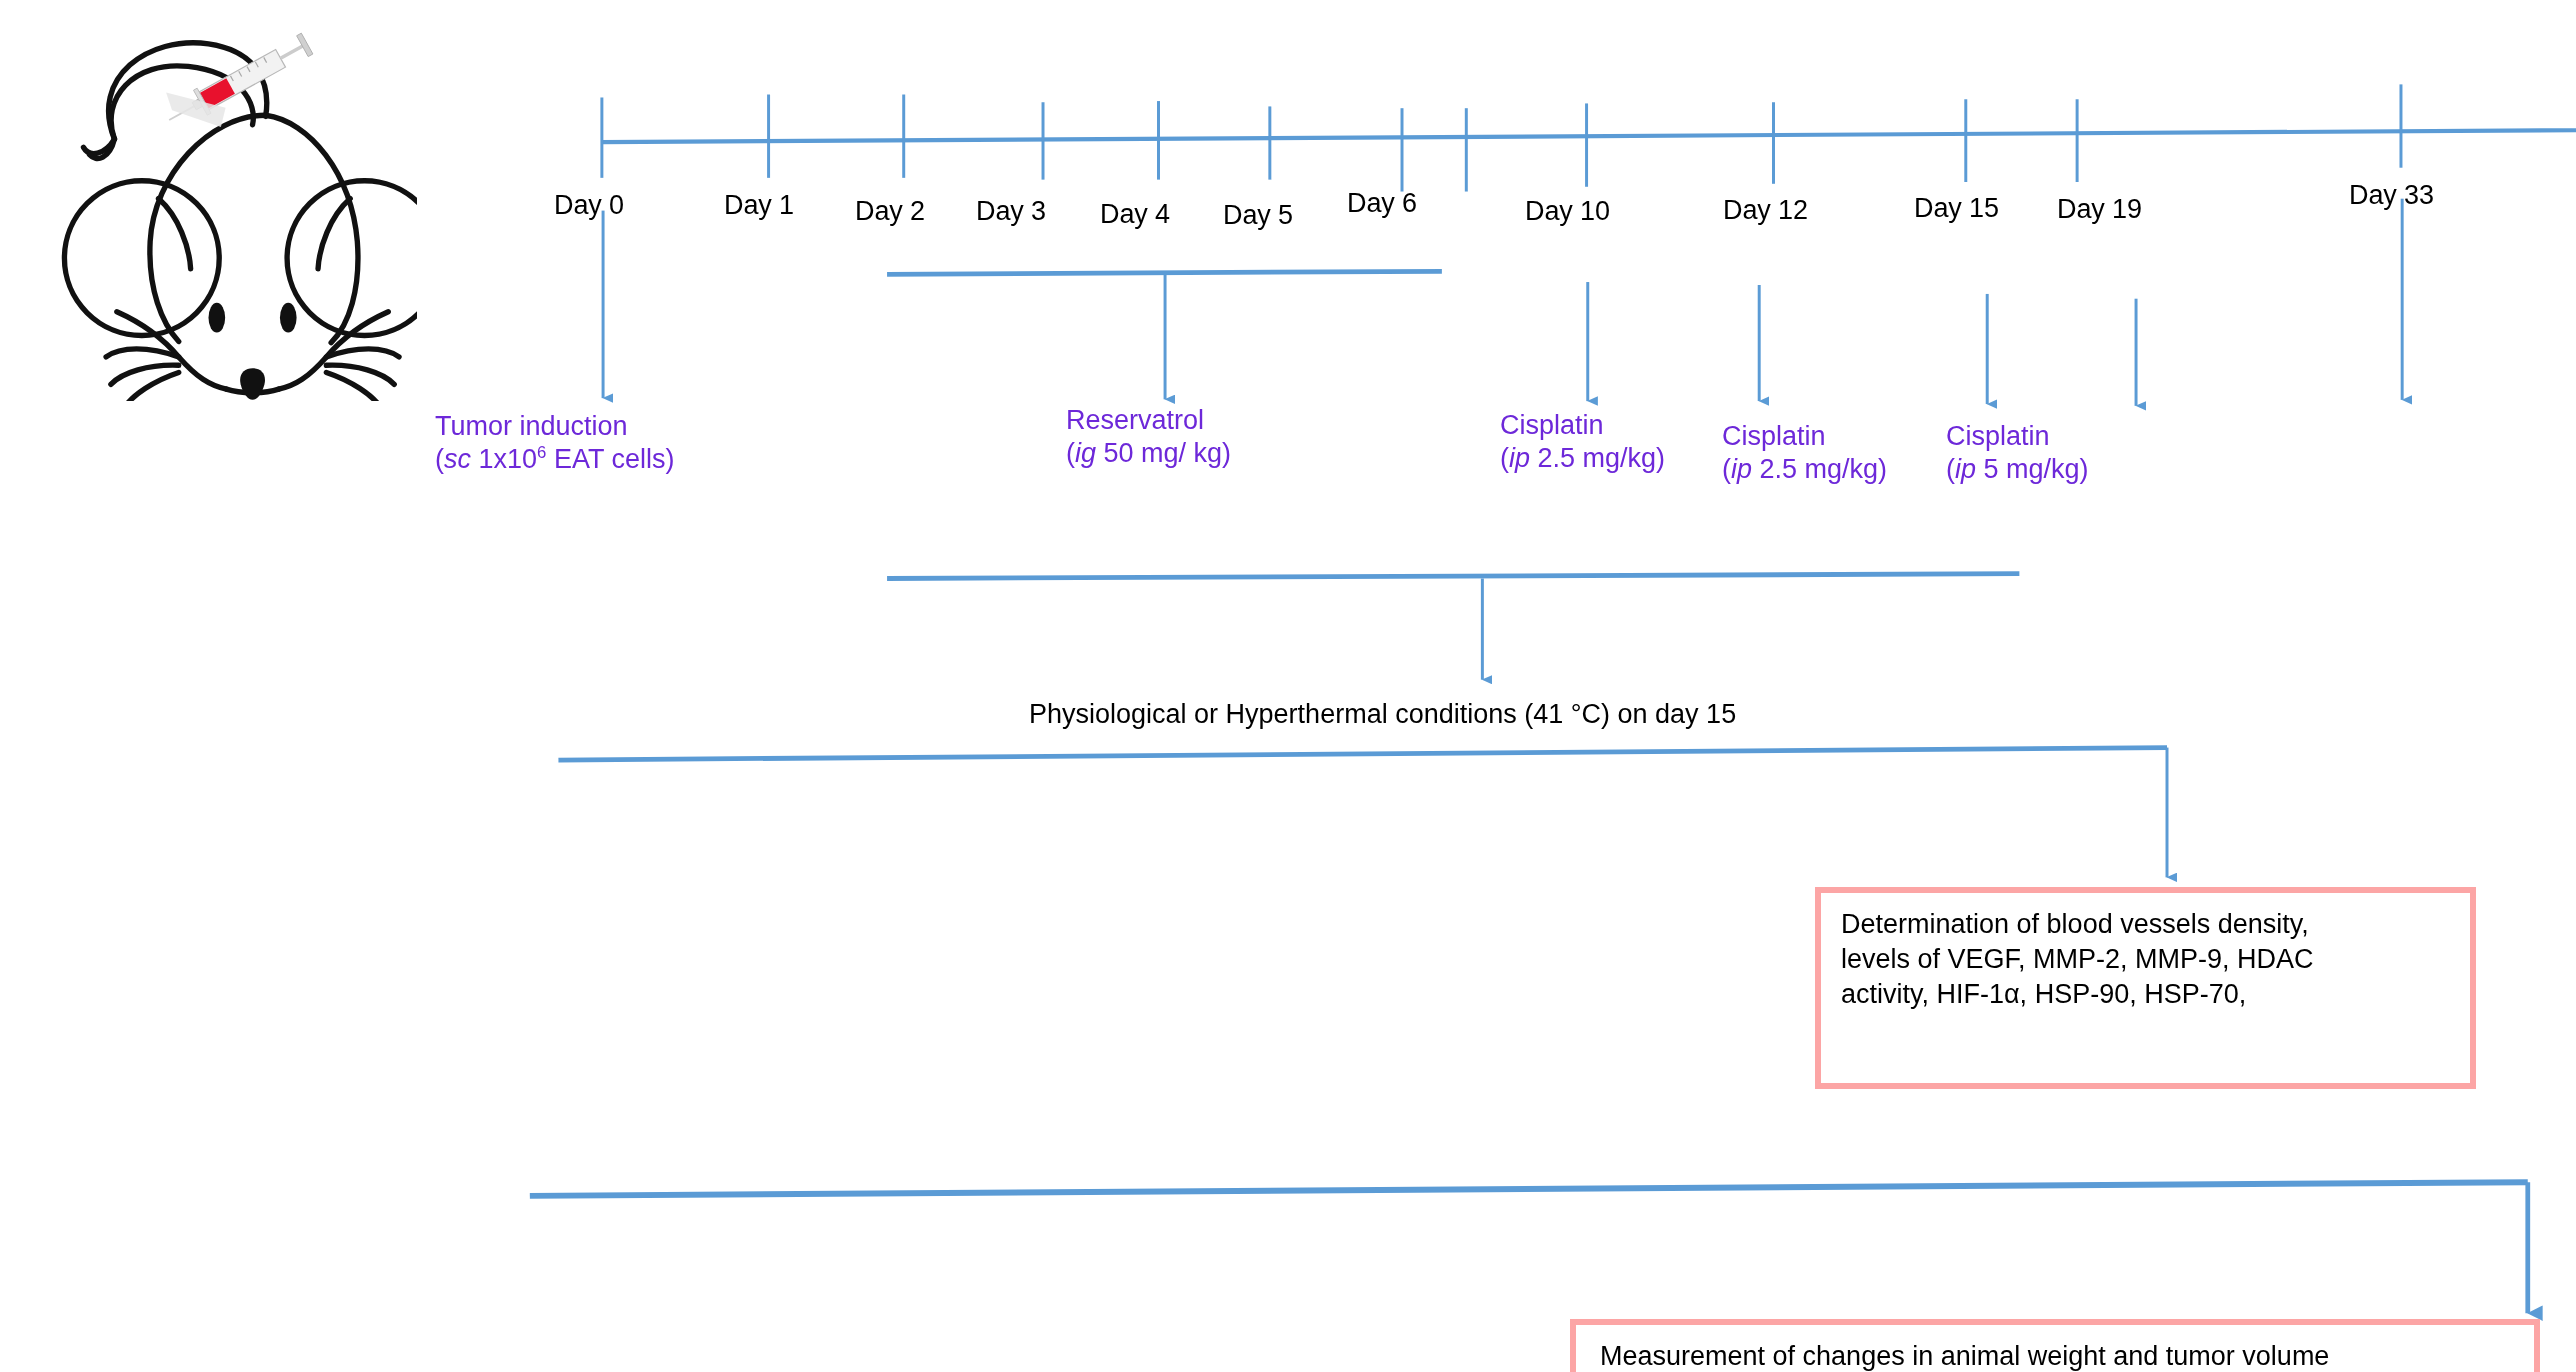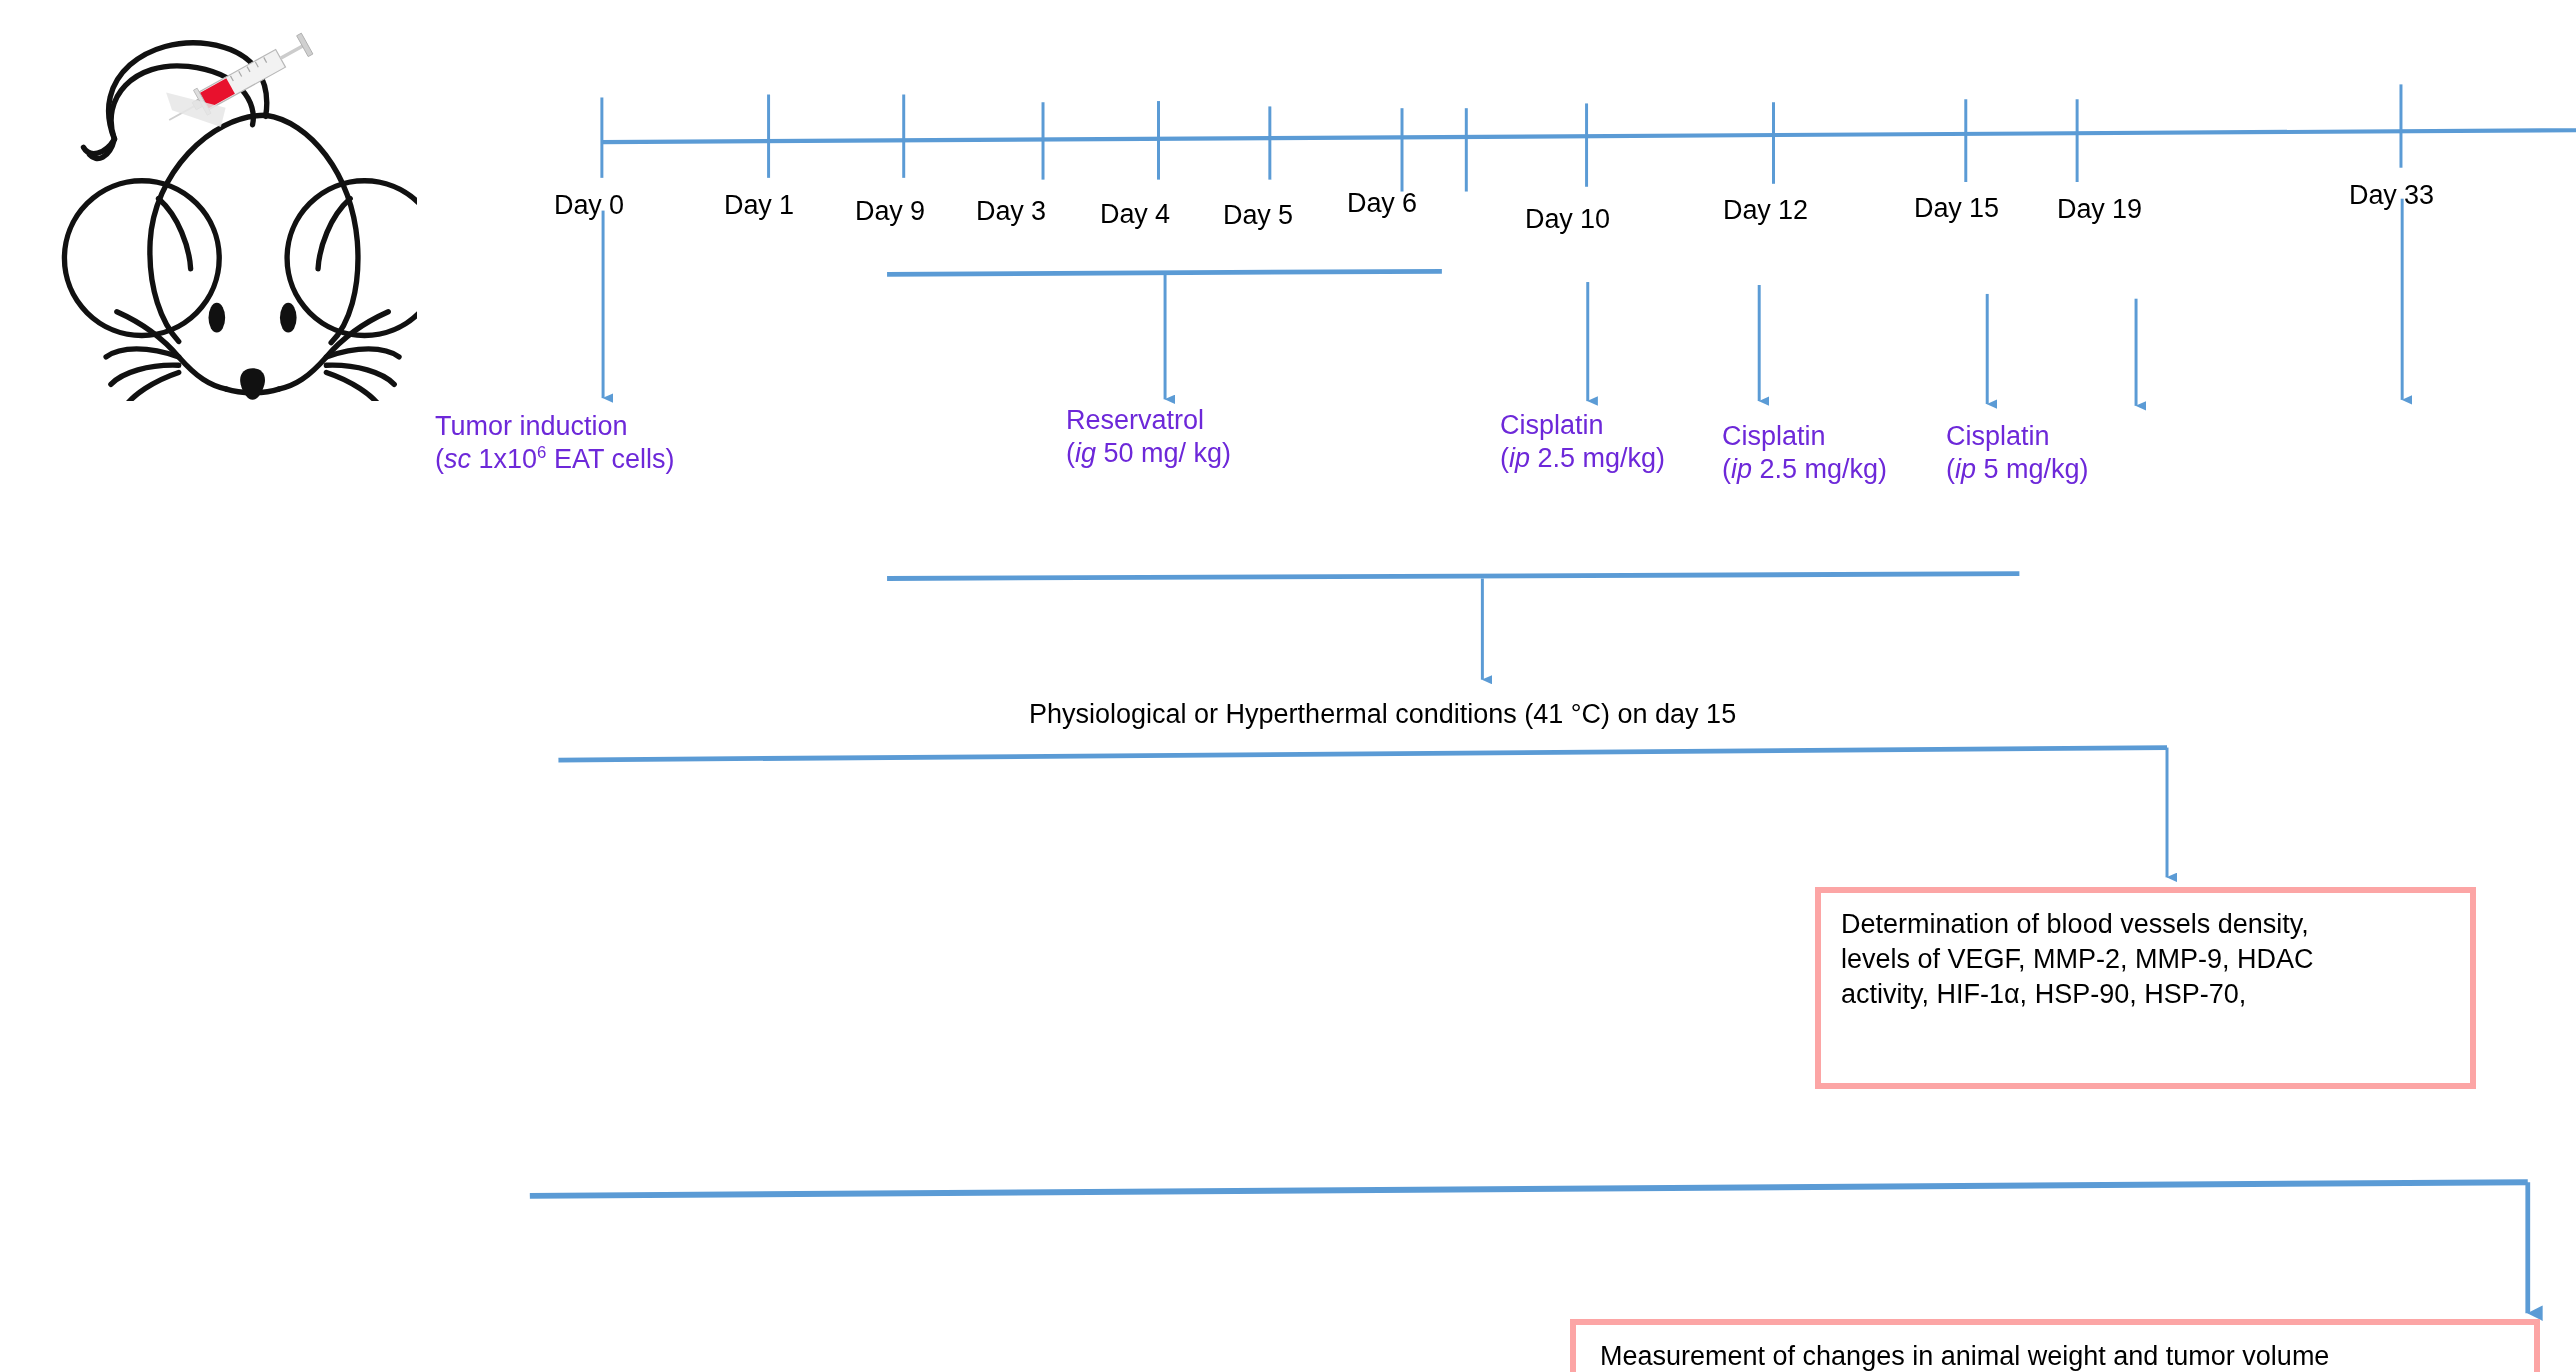--- a/index.html
+++ b/index.html
@@ -186,26 +186,26 @@
       <line x1="938" y1="1243" x2="3640" y2="1222" stroke-width="8"></line>
       <line x1="3640" y1="1222" x2="3640" y2="1440" stroke-width="5" marker-end="url(#arrowThin)"></line>
 
       <line x1="890" y1="1975" x2="4246" y2="1952" stroke-width="10"></line>
       <line x1="4246" y1="1952" x2="4246" y2="2172" stroke-width="8" marker-end="url(#arrowFat)"></line>
     </g>
   </svg>
 
   <div class="abs day-label" style="left:554px;  top:170px;">Day 0</div>
   <div class="abs day-label" style="left:724px; top:170px;">Day 1</div>
-  <div class="abs day-label" style="left:855px; top:176px;">Day 9</div>
+  <div class="abs day-label" style="left:855px; top:176px;">Day 2</div>
   <div class="abs day-label" style="left:976px; top:176px;">Day 3</div>
   <div class="abs day-label" style="left:1100px; top:179px;">Day 4</div>
   <div class="abs day-label" style="left:1223px; top:180px;">Day 5</div>
   <div class="abs day-label" style="left:1347px; top:168px;">Day 6</div>
-  <div class="abs day-label" style="left:1525px; top:184px;">Day 10</div>
+  <div class="abs day-label" style="left:1525px; top:176px;">Day 10</div>
   <div class="abs day-label" style="left:1723px; top:175px;">Day 12</div>
   <div class="abs day-label" style="left:1914px; top:173px;">Day 15</div>
   <div class="abs day-label" style="left:2057px; top:174px;">Day 19</div>
   <div class="abs day-label" style="left:2349px; top:160px;">Day 33</div>
 
   <div class="abs ann" style="left:435px; top:390px;">
     <div>Tumor induction</div>
     <div><span>(</span><span class="it">sc</span><span> 1x10</span><sup>6</sup><span> EAT cells)</span></div>
   </div>
 

